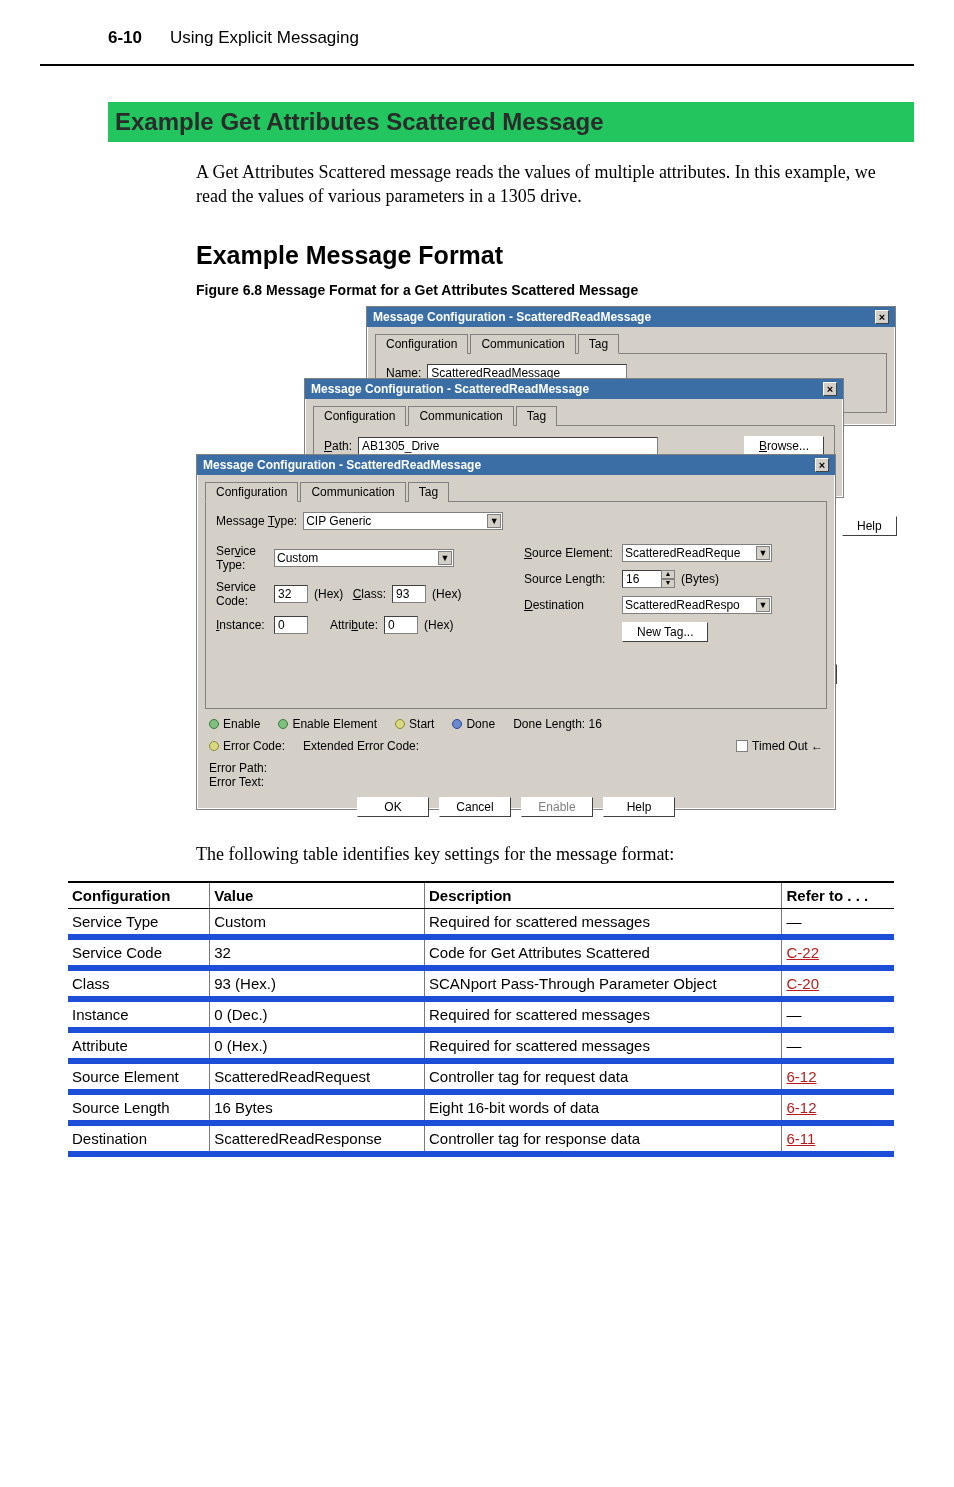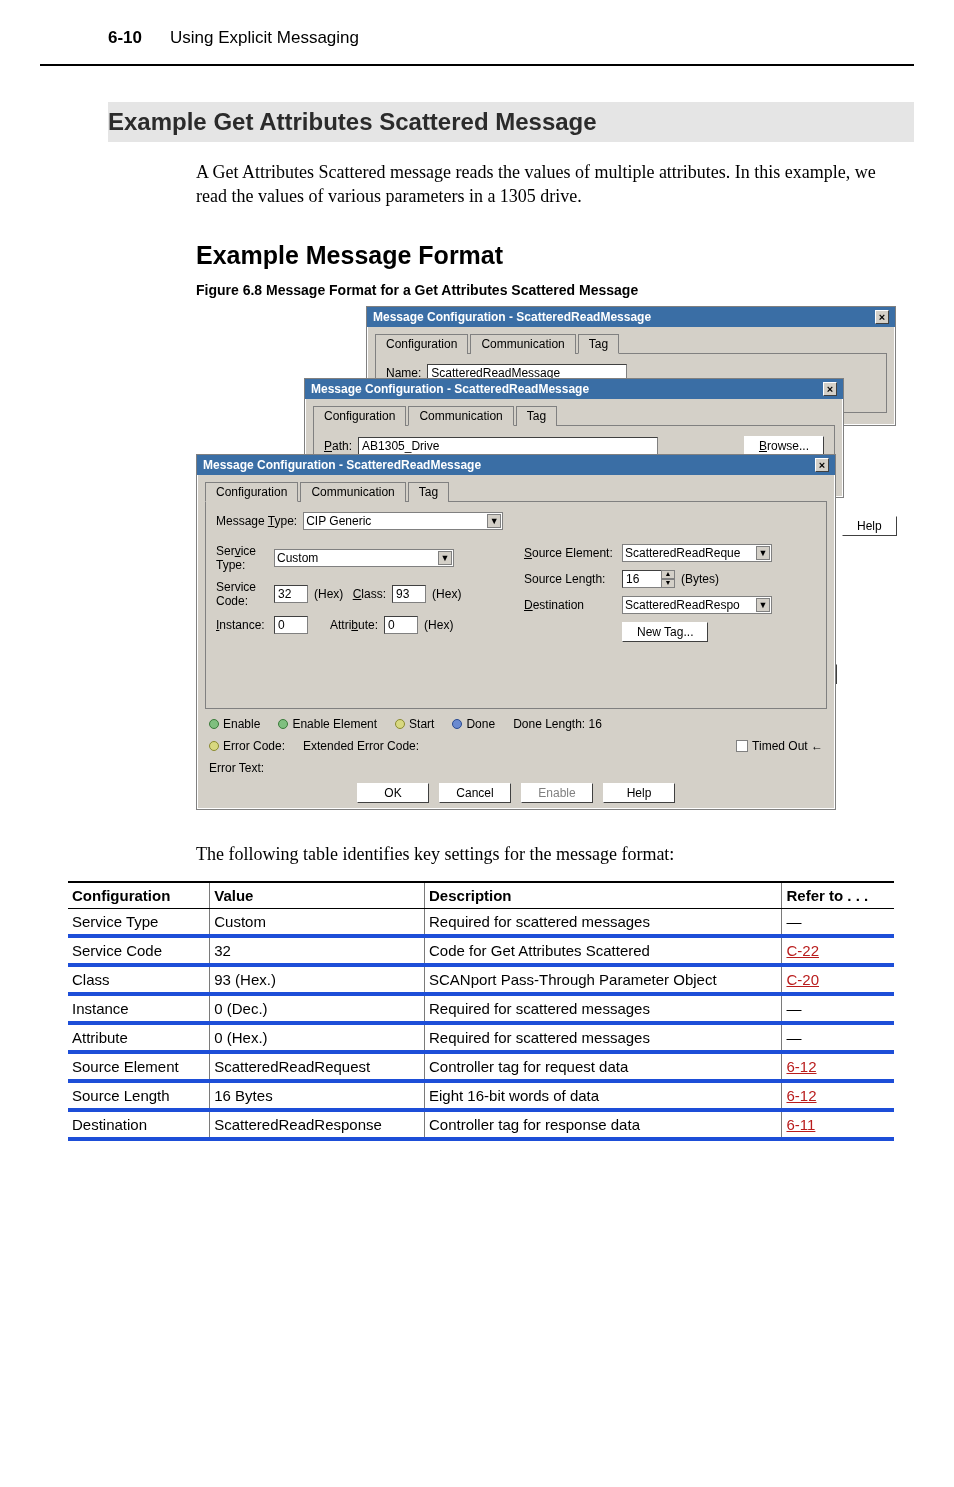--- a/index.html
+++ b/index.html
@@ -15,23 +15,23 @@
     align-items: baseline;
     gap: 28px;
     padding: 28px 0 16px 68px;
     border-bottom: 2px solid #000;
     margin: 0 40px 36px 40px;
     width: calc(100% - 80px);
   }
   .page-number { font-weight: bold; font-size: 17px; }
   .chapter-name { font-size: 17px; }
   .section-title-bar {
-    background: #e5e5e5;
+    background: #22c55e;
     margin: 0 40px 18px 108px;
-    padding: 6px 0 6px 0;
+    padding: 6px 0 6px 7px;
   }
   .section-title {
     font-size: 24px;
     font-weight: bold;
     color: #2b2b2b;
     padding-left: 0px;
   }
   .body-indent {
     margin-left: 196px;
     margin-right: 60px;
@@ -153,21 +153,21 @@
     font-size: 15px;
   }
   .intro-table th {
     border-top: 2px solid #000;
     border-bottom: 1px solid #000;
     text-align: left;
     padding: 4px 8px 4px 4px;
     font-weight: bold;
   }
   .intro-table td {
-    border-bottom: 4px solid #1d4ed8;
+    border-bottom: 6px solid #1d4ed8;
     padding: 4px 8px 4px 4px;
     vertical-align: top;
   }
   .intro-table td.col-sep, .intro-table th.col-sep { border-left: 1px solid #7a7a7a; }
   .link { color: #b91c1c; text-decoration: underline; }
   .table-lead {
     margin: 0 0 16px 196px;
     font-family: "Times New Roman", serif;
     font-size: 18px;
   }
@@ -325,20 +325,21 @@
         <span><span class="status-dot dot-yellow"></span><span class="lbl">Start</span></span>
         <span><span class="status-dot dot-blue"></span><span class="lbl">Done</span></span>
         <span class="lbl">Done Length: 16</span>
       </div>
       <div class="field-row" style="gap:18px;">
         <span><span class="status-dot dot-yellow"></span><span class="lbl">Error Code:</span></span>
         <span class="lbl">Extended Error Code:</span>
         <span style="flex:1"></span>
         <span><span class="chk"></span><span class="lbl">Timed Out</span> ←</span>
       </div>
+      <div class="lbl">Error Path:</div>
       <div class="lbl">Error Text:</div>
       <div class="field-row" style="justify-content:center; gap:10px; margin-top:8px;">
         <button class="btn95" style="width:72px;">OK</button>
         <button class="btn95" style="width:72px;">Cancel</button>
         <button class="btn95 disabled" style="width:72px;">Enable</button>
         <button class="btn95" style="width:72px;">Help</button>
       </div>
     </div>
   </div>
 

